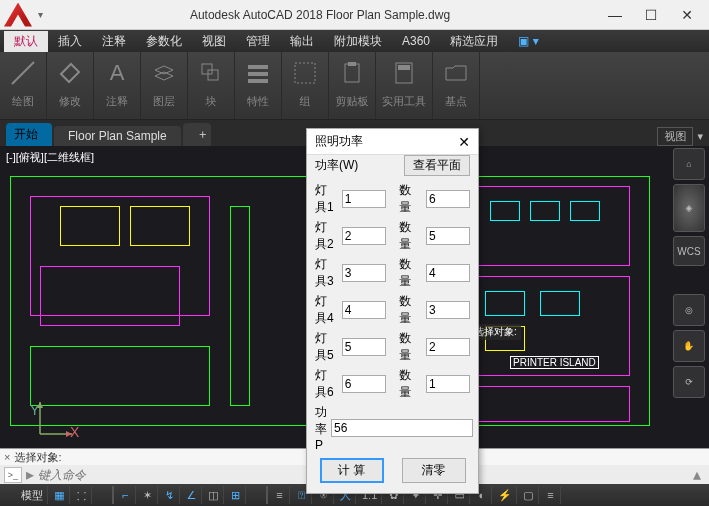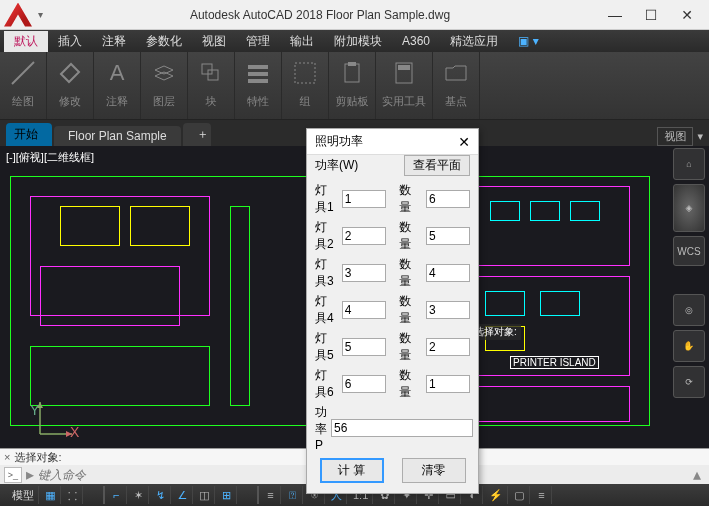--- a/index.html
+++ b/index.html
@@ -55,21 +55,21 @@
 .dlg-buttons button { width: 64px; padding: 2px 0; font-size: 12px; border: 1px solid #adadad; background: #e8e8e8; cursor: pointer; }
 .dlg-buttons button.primary { border: 2px solid #3399ff; }
 
 .cmdbar { position: absolute; left: 0; right: 0; bottom: 22px; height: 36px; background: #ececec; border-top: 1px solid #999; display: flex; flex-direction: column; }
 .cmd-hist { height: 16px; font-size: 11px; padding: 1px 6px; color: #333; background: #f6f6f6; display: flex; align-items: center; }
 .cmd-hist .x { margin-left: -2px; margin-right: 4px; color: #666; cursor: pointer; }
 .cmd-line { flex: 1; display: flex; align-items: center; padding: 0 4px; gap: 4px; }
 .cmd-icon { width: 18px; height: 16px; border: 1px solid #bbb; background: #fff; display: flex; align-items: center; justify-content: center; font-size: 9px; color: #666; }
 .cmd-input { flex: 1; border: none; background: transparent; font-size: 12px; color: #888; font-style: italic; outline: none; }
 
-.statusbar { position: absolute; left: 0; right: 0; bottom: 0; height: 22px; background: linear-gradient(#3c3c3c, #2b2b2b); display: flex; align-items: center; padding: 0 8px; gap: 2px; }
+.statusbar { position: absolute; left: 0; right: 0; bottom: 0; height: 22px; background: linear-gradient(#3c3c3c, #2b2b2b); display: flex; align-items: center; padding: 0 17px; gap: 2px; }
 .sb-item { height: 18px; min-width: 20px; padding: 0 4px; display: flex; align-items: center; justify-content: center; font-size: 11px; color: #bbb; border-right: 1px solid #444; cursor: pointer; }
 .sb-item.active { color: #4db3ff; }
 .sb-item.model { color: #ddd; }
 </style>
 </head>
 <body>
 
 <div class="titlebar">
   <div class="app-logo"></div>
   <span style="font-size:10px;color:#666;">▾</span>

